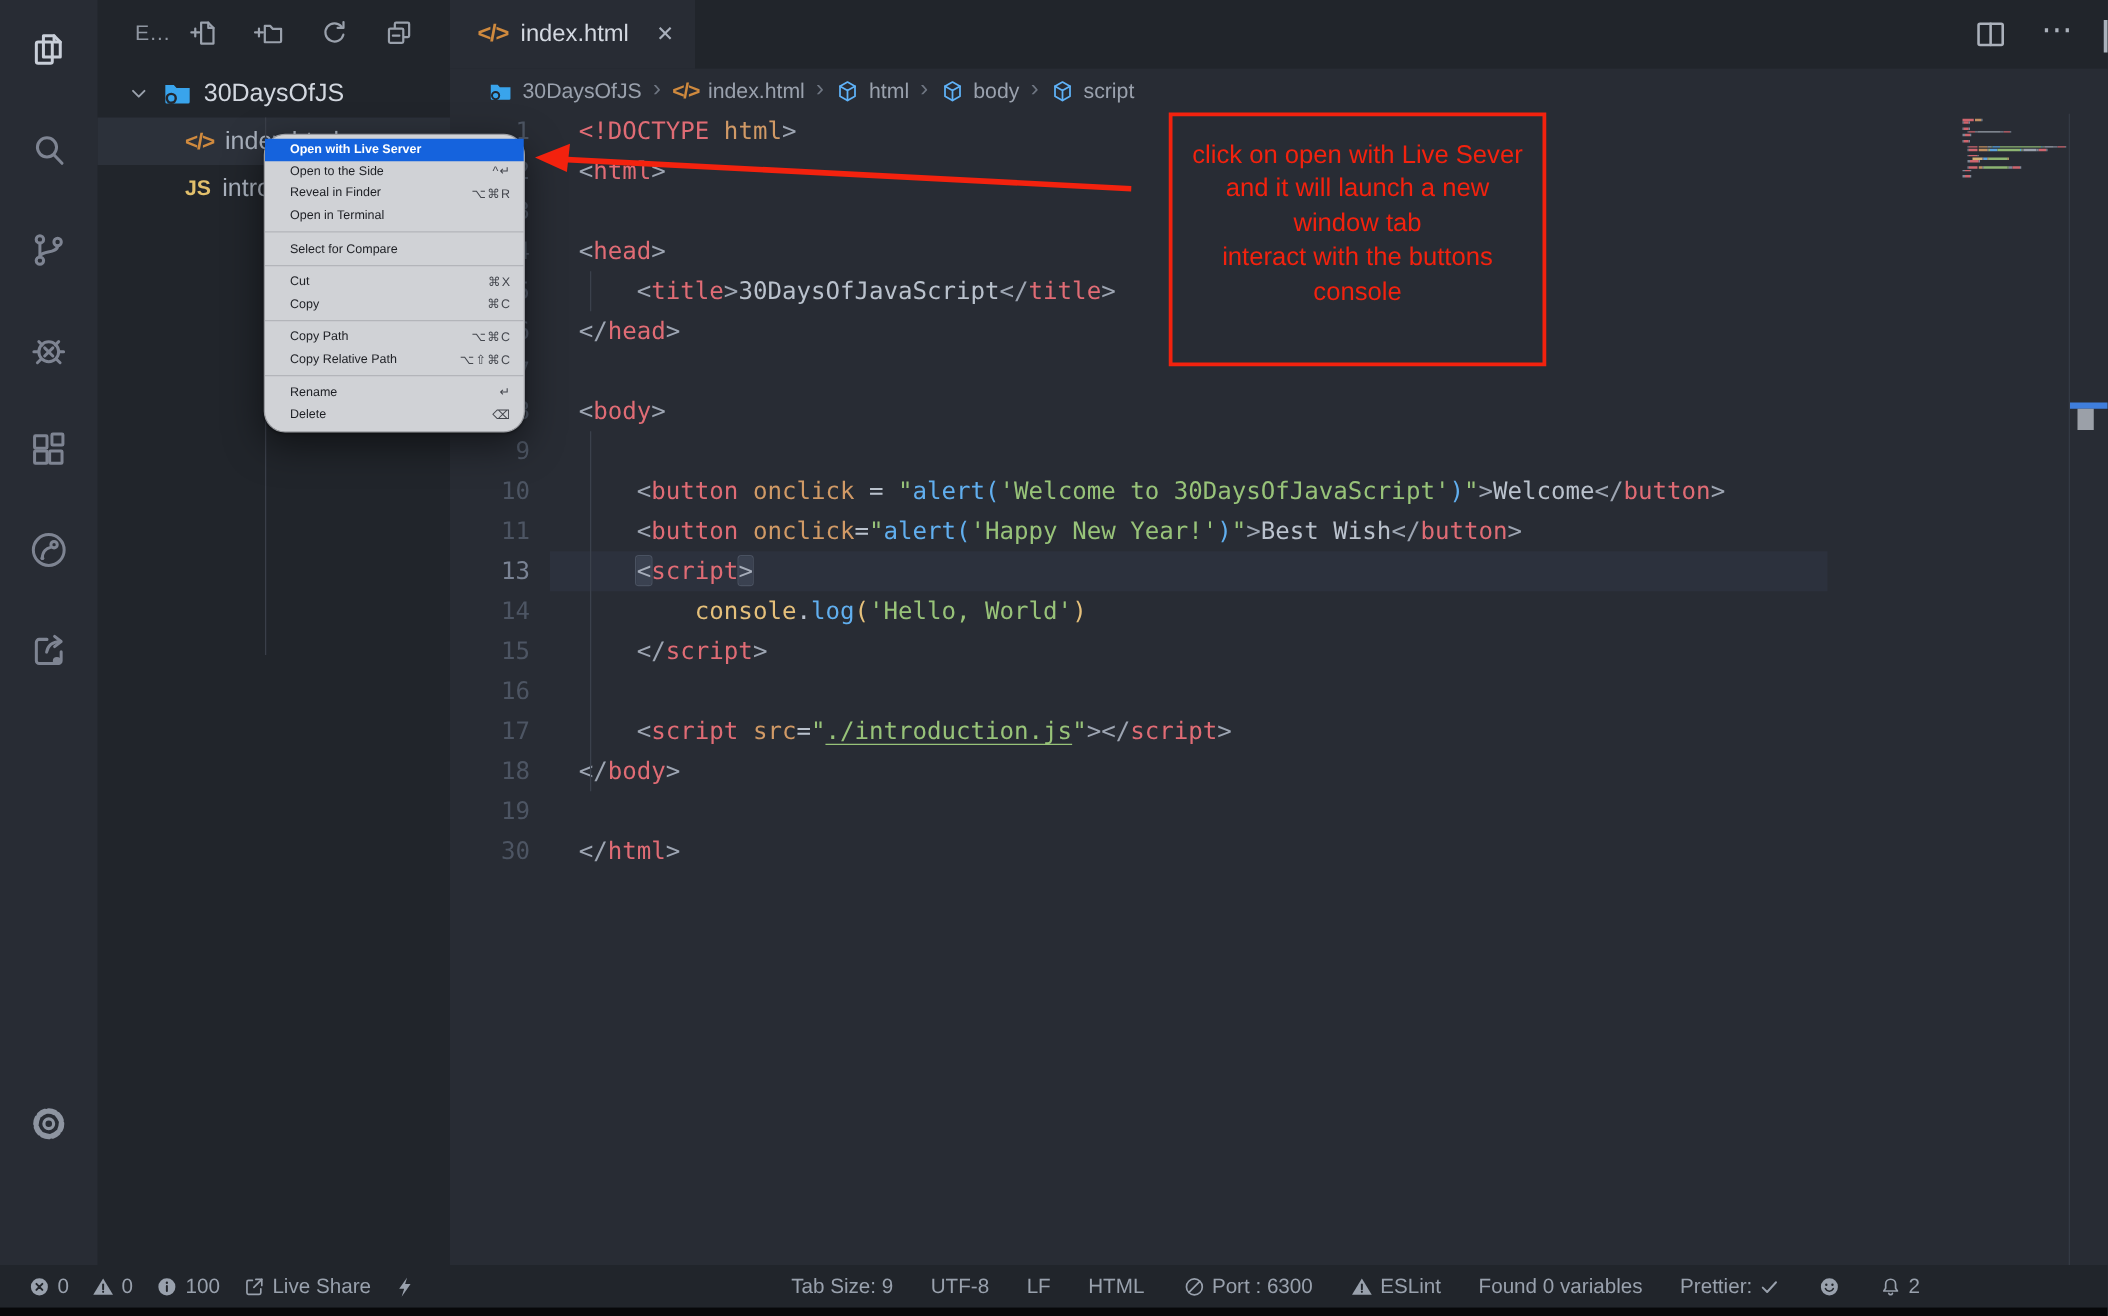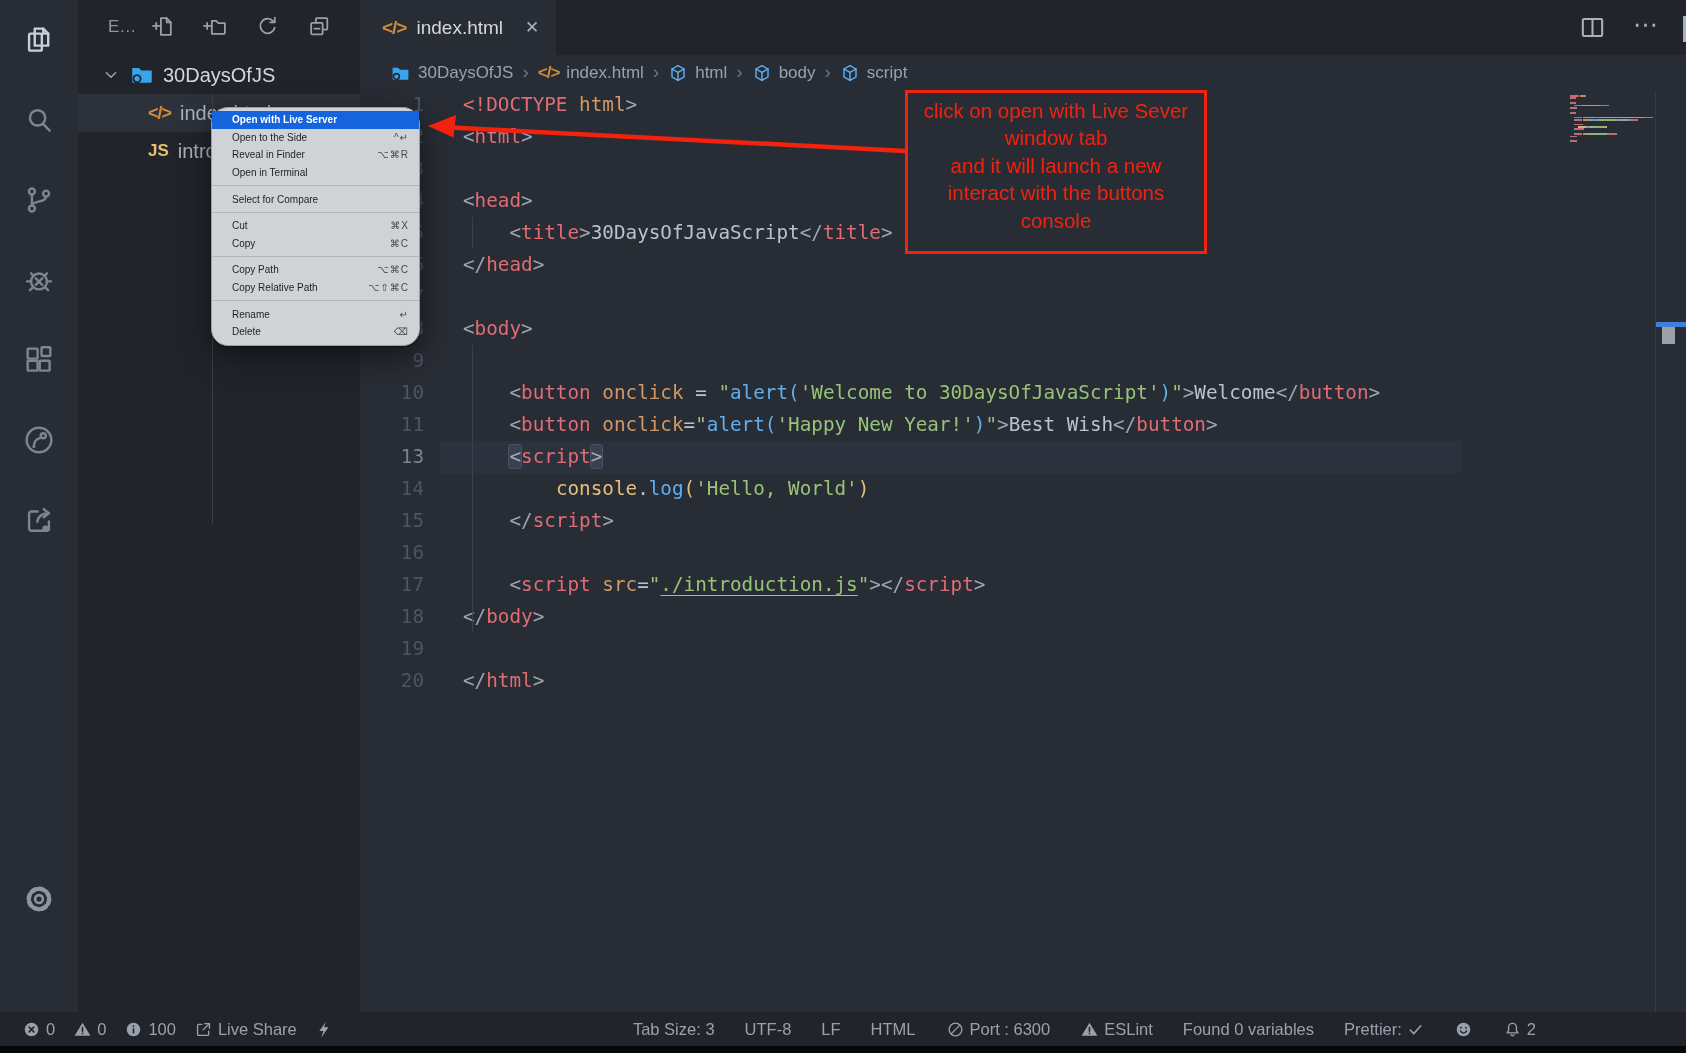--- a/index.html
+++ b/index.html
@@ -88,22 +88,22 @@
   
   #ctx-menu{left:211px;top:107px;width:209px;background:#d0d2d6;border:1px solid #9b9da2;border-radius:17px;
     padding:3px 0 4px 0;font-size:10px;z-index:40;
     box-shadow:0 10px 30px rgba(0,0,0,.5),0 1px 2px rgba(0,0,0,.3)}
   .menu-item{height:17.6px;display:flex;align-items:center;padding:0 10px 0 20px;color:#1d1f24;cursor:pointer}
   .menu-item.hl{background:var(--menu-hl);color:#fff;font-weight:bold}
   .mi-key{margin-left:auto;color:#44474e;letter-spacing:1px}
   .menu-sep{height:1px;background:#b3b5ba;margin:4px 0}
 
   
-  #annotation-box{left:905px;top:90px;width:302px;height:164px;border:3px solid var(--red);
-    color:var(--red);font-size:20.5px;line-height:27.4px;text-align:center;padding-top:4px;z-index:50}
+  #annotation-box{left:935px;top:90px;width:302px;height:203px;border:3px solid var(--red);
+    color:var(--red);font-size:20.5px;line-height:27.4px;text-align:center;padding-top:17px;z-index:50}
   #arrow-svg{left:0;top:0;width:1686px;height:1053px;pointer-events:none;z-index:45}
 
   
   #status-bar{left:0;top:1012px;right:0;height:34px;background:var(--bg-side);color:#99a1ad;font-size:16.5px}
   #status-left{position:absolute;left:22px;top:0;height:34px;display:flex;align-items:center;gap:18px}
   #status-right{position:absolute;right:150px;top:0;height:34px;display:flex;align-items:center;gap:30px}
   .sb-item{display:flex;align-items:center;gap:5px;cursor:pointer;white-space:nowrap}
   .sb-item svg.ic{width:19px;height:19px}
   #bottom-strip{left:0;top:1046px;right:0;height:7px;background:#07080a}
 </style>
@@ -372,21 +372,21 @@
     <div class="code-line"><span class="ln">9</span><span class="lc"></span></div>
     <div class="code-line"><span class="ln">10</span><span class="lc"><span class="tk-plain">    </span><span class="tk-punc">&lt;</span><span class="tk-tag">button</span><span class="tk-plain"> </span><span class="tk-attr">onclick</span><span class="tk-plain"> = </span><span class="tk-str">"</span><span class="tk-fn">alert(</span><span class="tk-str">'Welcome to 30DaysOfJavaScript'</span><span class="tk-fn">)</span><span class="tk-str">"</span><span class="tk-punc">&gt;</span><span class="tk-plain">Welcome</span><span class="tk-punc">&lt;/</span><span class="tk-tag">button</span><span class="tk-punc">&gt;</span></span></div>
     <div class="code-line"><span class="ln">11</span><span class="lc"><span class="tk-plain">    </span><span class="tk-punc">&lt;</span><span class="tk-tag">button</span><span class="tk-plain"> </span><span class="tk-attr">onclick</span><span class="tk-plain">=</span><span class="tk-str">"</span><span class="tk-fn">alert(</span><span class="tk-str">'Happy New Year!'</span><span class="tk-fn">)</span><span class="tk-str">"</span><span class="tk-punc">&gt;</span><span class="tk-plain">Best Wish</span><span class="tk-punc">&lt;/</span><span class="tk-tag">button</span><span class="tk-punc">&gt;</span></span></div>
     <div class="code-line active"><span class="ln">13</span><span class="lc"><span class="tk-plain">    </span><span class="tk-punchl">&lt;</span><span class="tk-tag">script</span><span class="tk-punchl">&gt;</span></span></div>
     <div class="code-line"><span class="ln">14</span><span class="lc"><span class="tk-plain">        </span><span class="tk-obj">console</span><span class="tk-plain">.</span><span class="tk-fn">log</span><span class="tk-paren">(</span><span class="tk-str">'Hello, World'</span><span class="tk-paren">)</span></span></div>
     <div class="code-line"><span class="ln">15</span><span class="lc"><span class="tk-plain">    </span><span class="tk-punc">&lt;/</span><span class="tk-tag">script</span><span class="tk-punc">&gt;</span></span></div>
     <div class="code-line"><span class="ln">16</span><span class="lc"></span></div>
     <div class="code-line"><span class="ln">17</span><span class="lc"><span class="tk-plain">    </span><span class="tk-punc">&lt;</span><span class="tk-tag">script</span><span class="tk-plain"> </span><span class="tk-attr">src</span><span class="tk-plain">=</span><span class="tk-str">"</span><span class="tk-stru">./introduction.js</span><span class="tk-str">"</span><span class="tk-punc">&gt;</span><span class="tk-punc">&lt;/</span><span class="tk-tag">script</span><span class="tk-punc">&gt;</span></span></div>
     <div class="code-line"><span class="ln">18</span><span class="lc"><span class="tk-punc">&lt;/</span><span class="tk-tag">body</span><span class="tk-punc">&gt;</span></span></div>
     <div class="code-line"><span class="ln">19</span><span class="lc"></span></div>
-    <div class="code-line"><span class="ln">20</span><span class="lc"><span class="tk-punc">&lt;/</span><span class="tk-tag">html</span><span class="tk-punc">&gt;</span></span></div>
+    <div class="code-line"><span class="ln">30</span><span class="lc"><span class="tk-punc">&lt;/</span><span class="tk-tag">html</span><span class="tk-punc">&gt;</span></span></div>
   </div>
 <div class="indent-guide abs" style="left:472px;top:217px;height:32px"></div>
 <div class="indent-guide abs" style="left:472px;top:345px;height:288px"></div>
 
 <div id="minimap" class="abs">
     <div class="mm-line"><span style="width: 9.45px; background: rgb(224, 108, 117);"></span><span style="width: 1.05px; background: transparent;"></span><span style="width: 4.2px; background: rgb(209, 154, 102);"></span><span style="width: 1.05px; background: rgb(138, 145, 160);"></span></div>
     <div class="mm-line"><span style="width: 1.05px; background: rgb(138, 145, 160);"></span><span style="width: 4.2px; background: rgb(224, 108, 117);"></span><span style="width: 1.05px; background: rgb(138, 145, 160);"></span></div>
     <div class="mm-line"></div>
     <div class="mm-line"><span style="width: 1.05px; background: rgb(138, 145, 160);"></span><span style="width: 4.2px; background: rgb(224, 108, 117);"></span><span style="width: 1.05px; background: rgb(138, 145, 160);"></span></div>
     <div class="mm-line"><span style="width: 4.2px; background: transparent;"></span><span style="width: 1.05px; background: rgb(138, 145, 160);"></span><span style="width: 5.25px; background: rgb(224, 108, 117);"></span><span style="width: 1.05px; background: rgb(138, 145, 160);"></span><span style="width: 18.9px; background: rgb(166, 173, 184);"></span><span style="width: 2.1px; background: rgb(138, 145, 160);"></span><span style="width: 5.25px; background: rgb(224, 108, 117);"></span><span style="width: 1.05px; background: rgb(138, 145, 160);"></span></div>
@@ -458,22 +458,22 @@
       <span class="mi-key">⌫</span>
     </div>
   </div>
 
 <svg id="arrow-svg" class="abs">
   <line x1="450" y1="127.5" x2="905" y2="151" stroke="#f3220e" stroke-width="4.5"></line>
   <polygon points="428,126 456,115 453.5,137.5" fill="#f3220e"></polygon>
 </svg>
 <div id="annotation-box" class="abs">
     <div>click on open with Live Sever</div>
+    <div>and it will launch a new</div>
     <div>window tab</div>
-    <div>and it will launch a new</div>
     <div>interact with the buttons</div>
     <div>console</div>
   </div>
 
 <div id="status-bar" class="abs">
   <div id="status-left">
       <span class="sb-item">
         <svg class="ic " style="width: 19px; height: 19px;">
           <use href="#i-circle-x"></use>
         </svg>
@@ -498,21 +498,21 @@
         <span>Live Share</span>
       </span>
       <span class="sb-item">
         <svg class="ic " style="width: 19px; height: 19px;">
           <use href="#i-bolt"></use>
         </svg>
       </span>
     </div>
   <div id="status-right">
       <span class="sb-item">
-        <span>Tab Size: 3</span>
+        <span>Tab Size: 9</span>
       </span>
       <span class="sb-item">
         <span>UTF-8</span>
       </span>
       <span class="sb-item">
         <span>LF</span>
       </span>
       <span class="sb-item">
         <span>HTML</span>
       </span>

